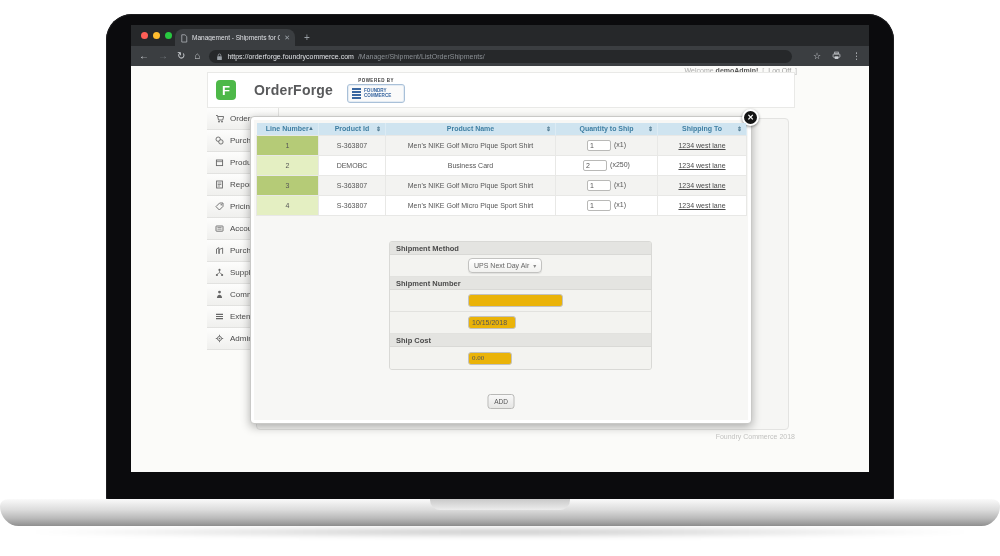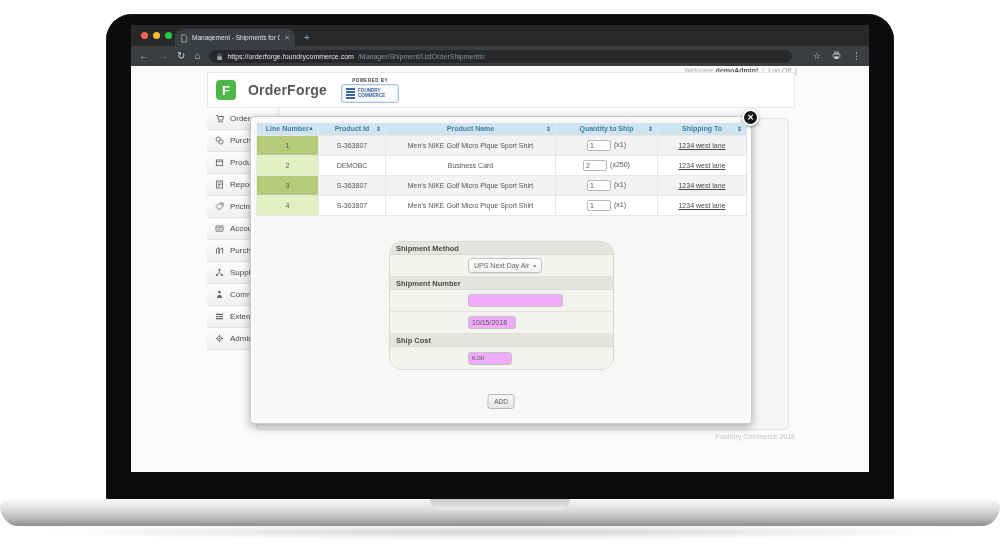--- a/index.html
+++ b/index.html
@@ -67,21 +67,21 @@
 
   .header-bar {
     position: absolute; left: 76px; top: 6px; width: 588px; height: 36px;
     background: #ffffff; border: 1px solid #e9e9e7; display: flex; align-items: center;
   }
   .logo-mark {
     width: 20px; height: 20px; margin-left: 8px; border-radius: 4px;
     background: #4db848; color: #ffffff; font-weight: bold; font-size: 13px;
     display: flex; align-items: center; justify-content: center;
   }
-  .brand-name { margin-left: 12px; font-size: 14px; font-weight: bold; color: #58595b; letter-spacing: .2px; }
+  .brand-name { margin-left: 18px; font-size: 14px; font-weight: bold; color: #58595b; letter-spacing: .2px; }
   .powered-wrap { margin-left: 14px; width: 58px; text-align: center; }
   .powered-by { font-size: 4.5px; font-weight: bold; color: #3a3a3a; letter-spacing: .5px; }
   .powered-badge {
     margin-top: 1px; border: 1px solid #a9c0d8; border-radius: 3px; background: #fafafa;
     display: flex; align-items: center; gap: 3px; padding: 3px 4px;
     box-shadow: 0 0 0 1px #e4ecf4 inset;
   }
   .badge-lines { display: flex; flex-direction: column; gap: 1px; }
   .badge-lines i { display: block; width: 9px; height: 2px; background: #3a67a0; }
   .badge-text { font-size: 4.6px; font-weight: bold; color: #3a67a0; text-align: left; line-height: 1.2; }
@@ -136,42 +136,42 @@
   td.line-light { background: #e4efc2 !important; }
   .qty-input {
     width: 24px; height: 11px; border: 1px solid #b9b9b7; border-radius: 2px;
     font-size: 7px; color: #555; padding: 0 2px; vertical-align: middle;
     font-family: "Liberation Sans", sans-serif;
   }
   .qty-mult { margin-left: 3px; }
   .ship-link { color: #4a4a4a; text-decoration: underline; cursor: pointer; }
 
   .form-box {
-    position: absolute; left: 138px; top: 124px; width: 225px;
-    border: 1px solid #d9d9d6; border-radius: 13px; overflow: hidden; background: #f3f3f0;
+    position: absolute; left: 138px; top: 124px; width: 263px;
+    border: 1px solid #d9d9d6; border-radius: 3px; overflow: hidden; background: #f3f3f0;
   }
   .section-label {
     height: 13px; background: #e4e4e1; border-bottom: 1px solid #d9d9d6;
     font-size: 7.5px; font-weight: bold; color: #4a4a4a;
     display: flex; align-items: center; padding-left: 6px;
   }
   .section-input {
     height: 22px; background: #f3f3f0; border-bottom: 1px solid #e2e2df;
     display: flex; align-items: center; padding-left: 78px;
   }
   .section-input.last { border-bottom: none; }
   .dropdown {
     height: 15px; border: 1px solid #c2c2c0; border-radius: 4px;
     background: linear-gradient(#ffffff, #f1f1ef);
     font-size: 7px; color: #666; display: flex; align-items: center; gap: 4px;
     padding: 0 5px; box-shadow: 0 1px 1px rgba(0,0,0,0.08); cursor: pointer;
   }
   .caret { font-size: 6px; color: #888; }
   .txt-input {
-    height: 13px; border: 1px solid #c2c2c0; border-radius: 3px; background: #f0abfc;
+    height: 13px; border: 1px solid #c2c2c0; border-radius: 3px; background: #eab308;
     font-size: 7px; color: #555; padding: 0 3px; font-family: "Liberation Sans", sans-serif;
   }
   .w-track { width: 95px; } .w-date { width: 48px; } .w-cost { width: 44px; font-family: Liberation Serif, serif; }
   .add-btn {
     position: absolute; left: 50%; transform: translateX(-50%); top: 277px;
     width: 27px; height: 15px; font-size: 6.5px; color: #555;
     background: linear-gradient(#f8f8f8, #e6e6e4); border: 1px solid #b9b9b7;
     border-radius: 3px; cursor: pointer; font-family: "Liberation Sans", sans-serif;
   }
 </style>

